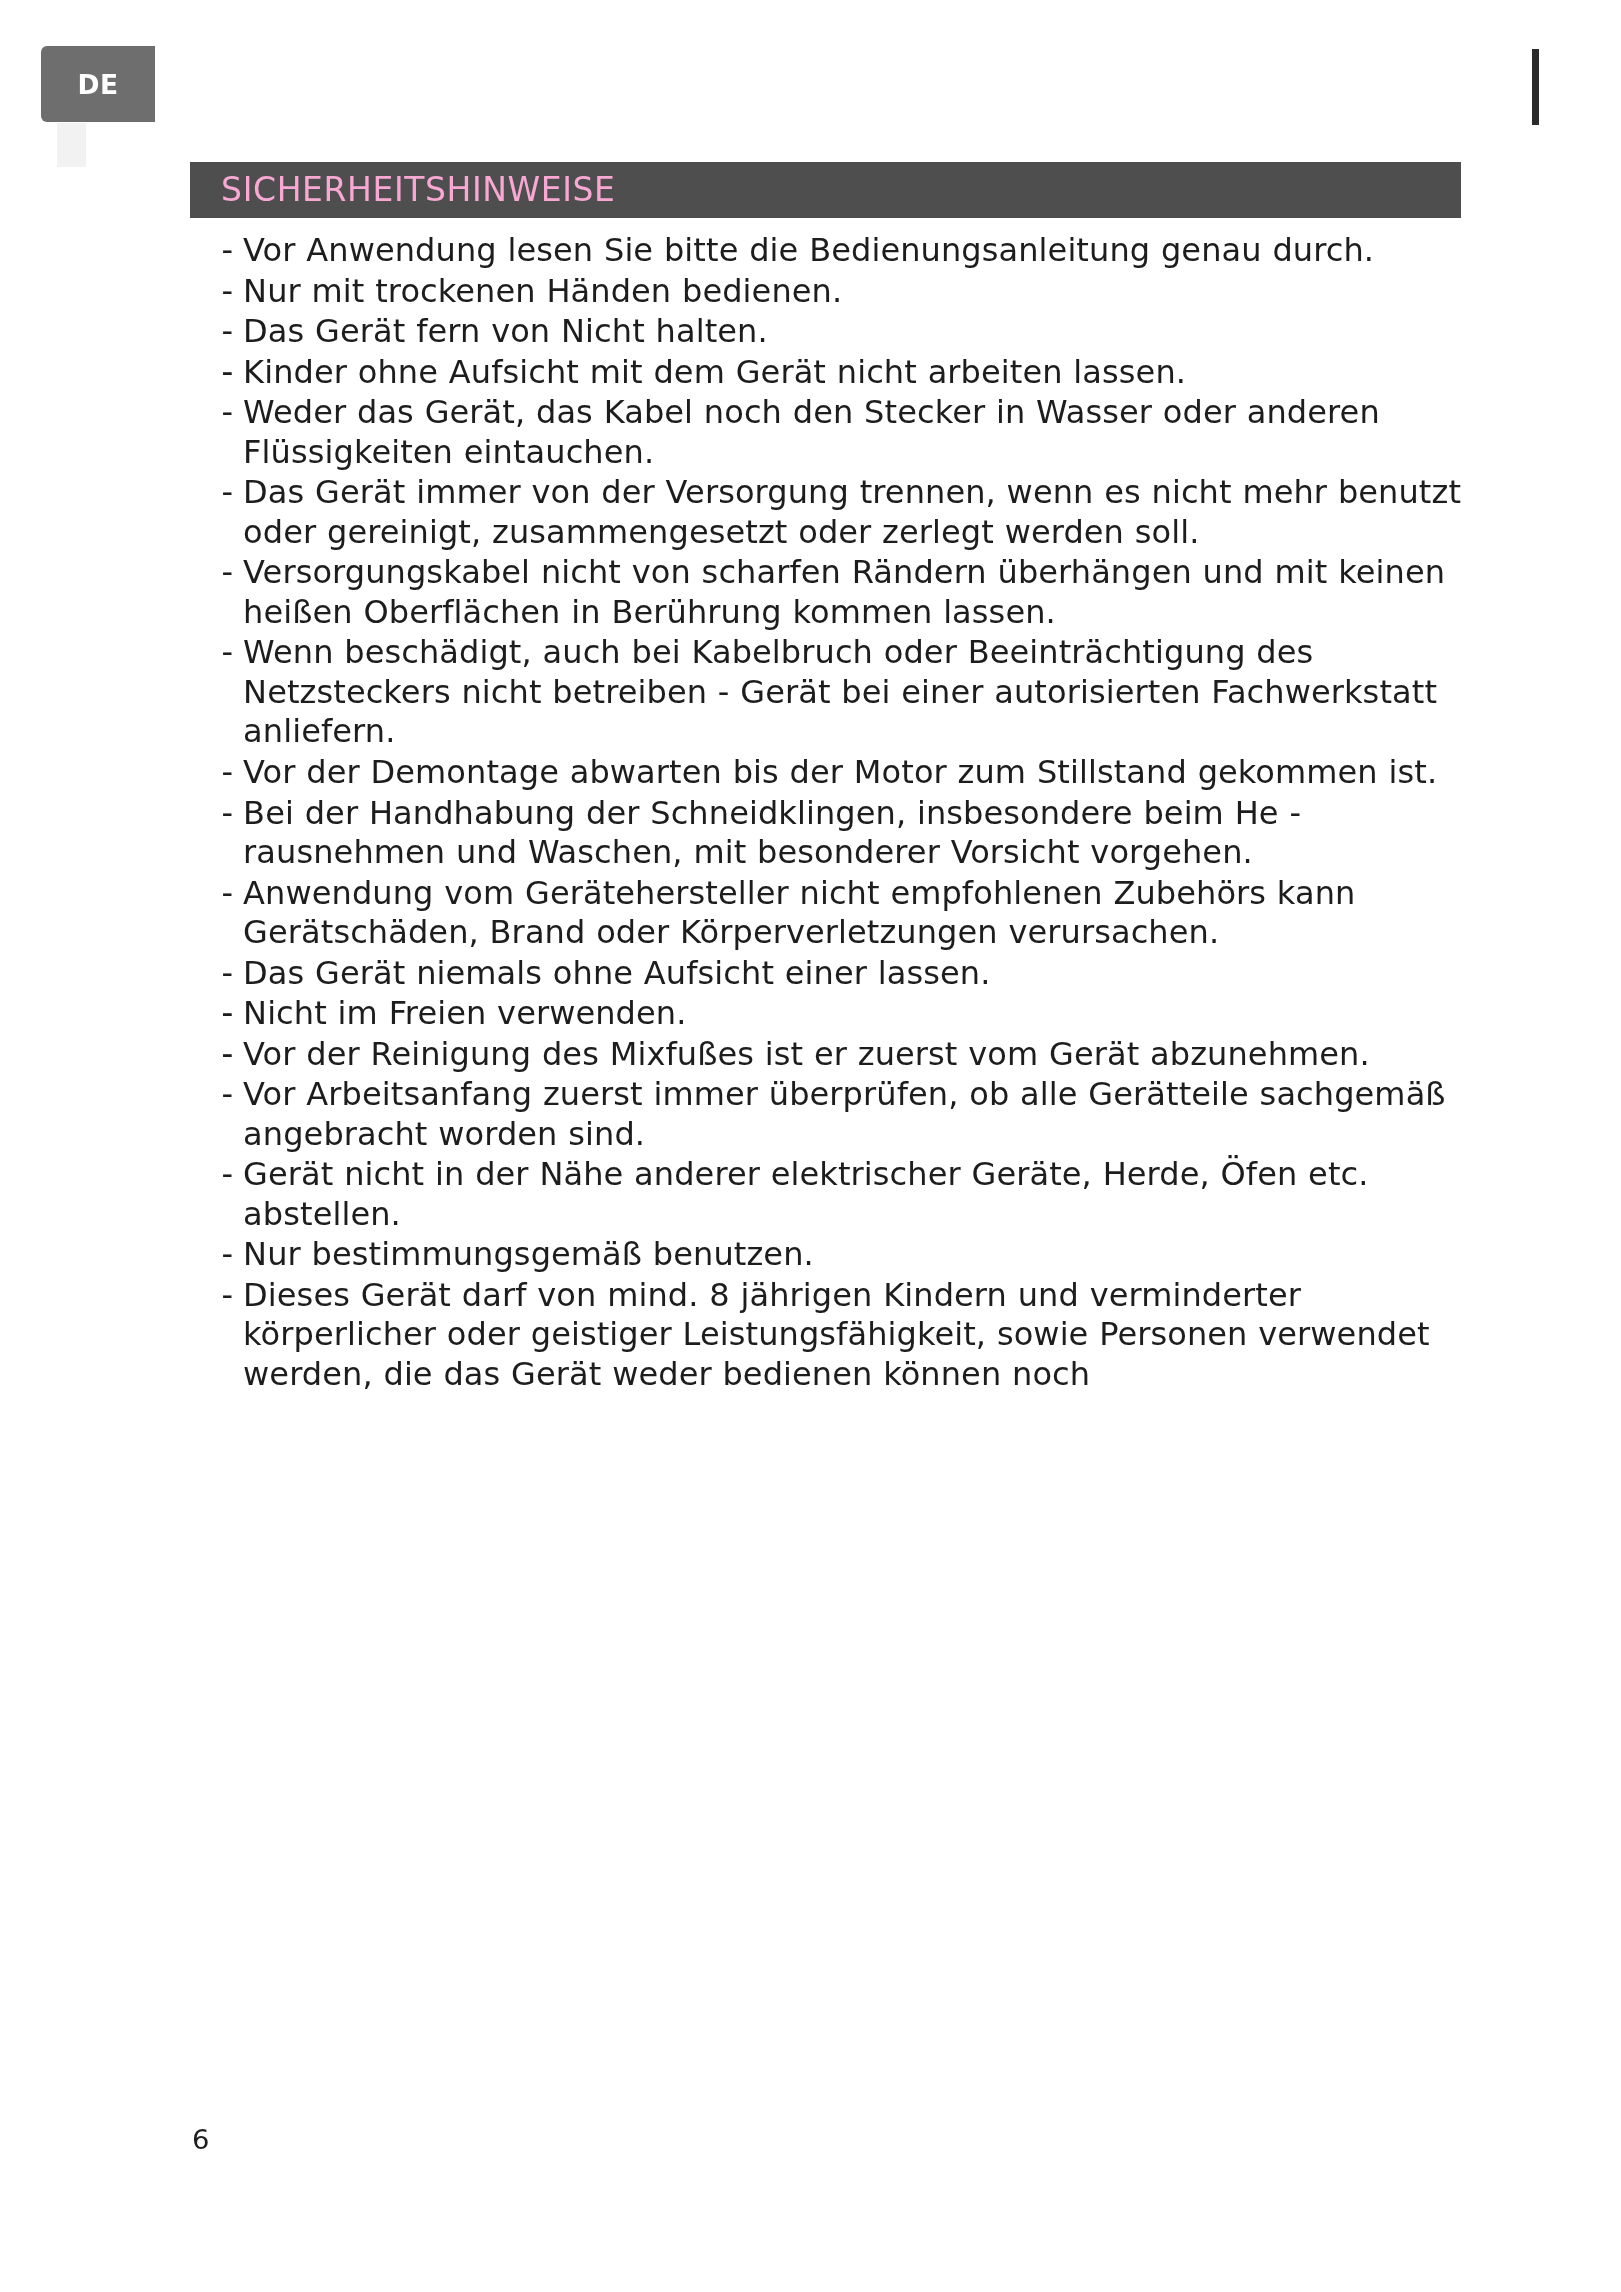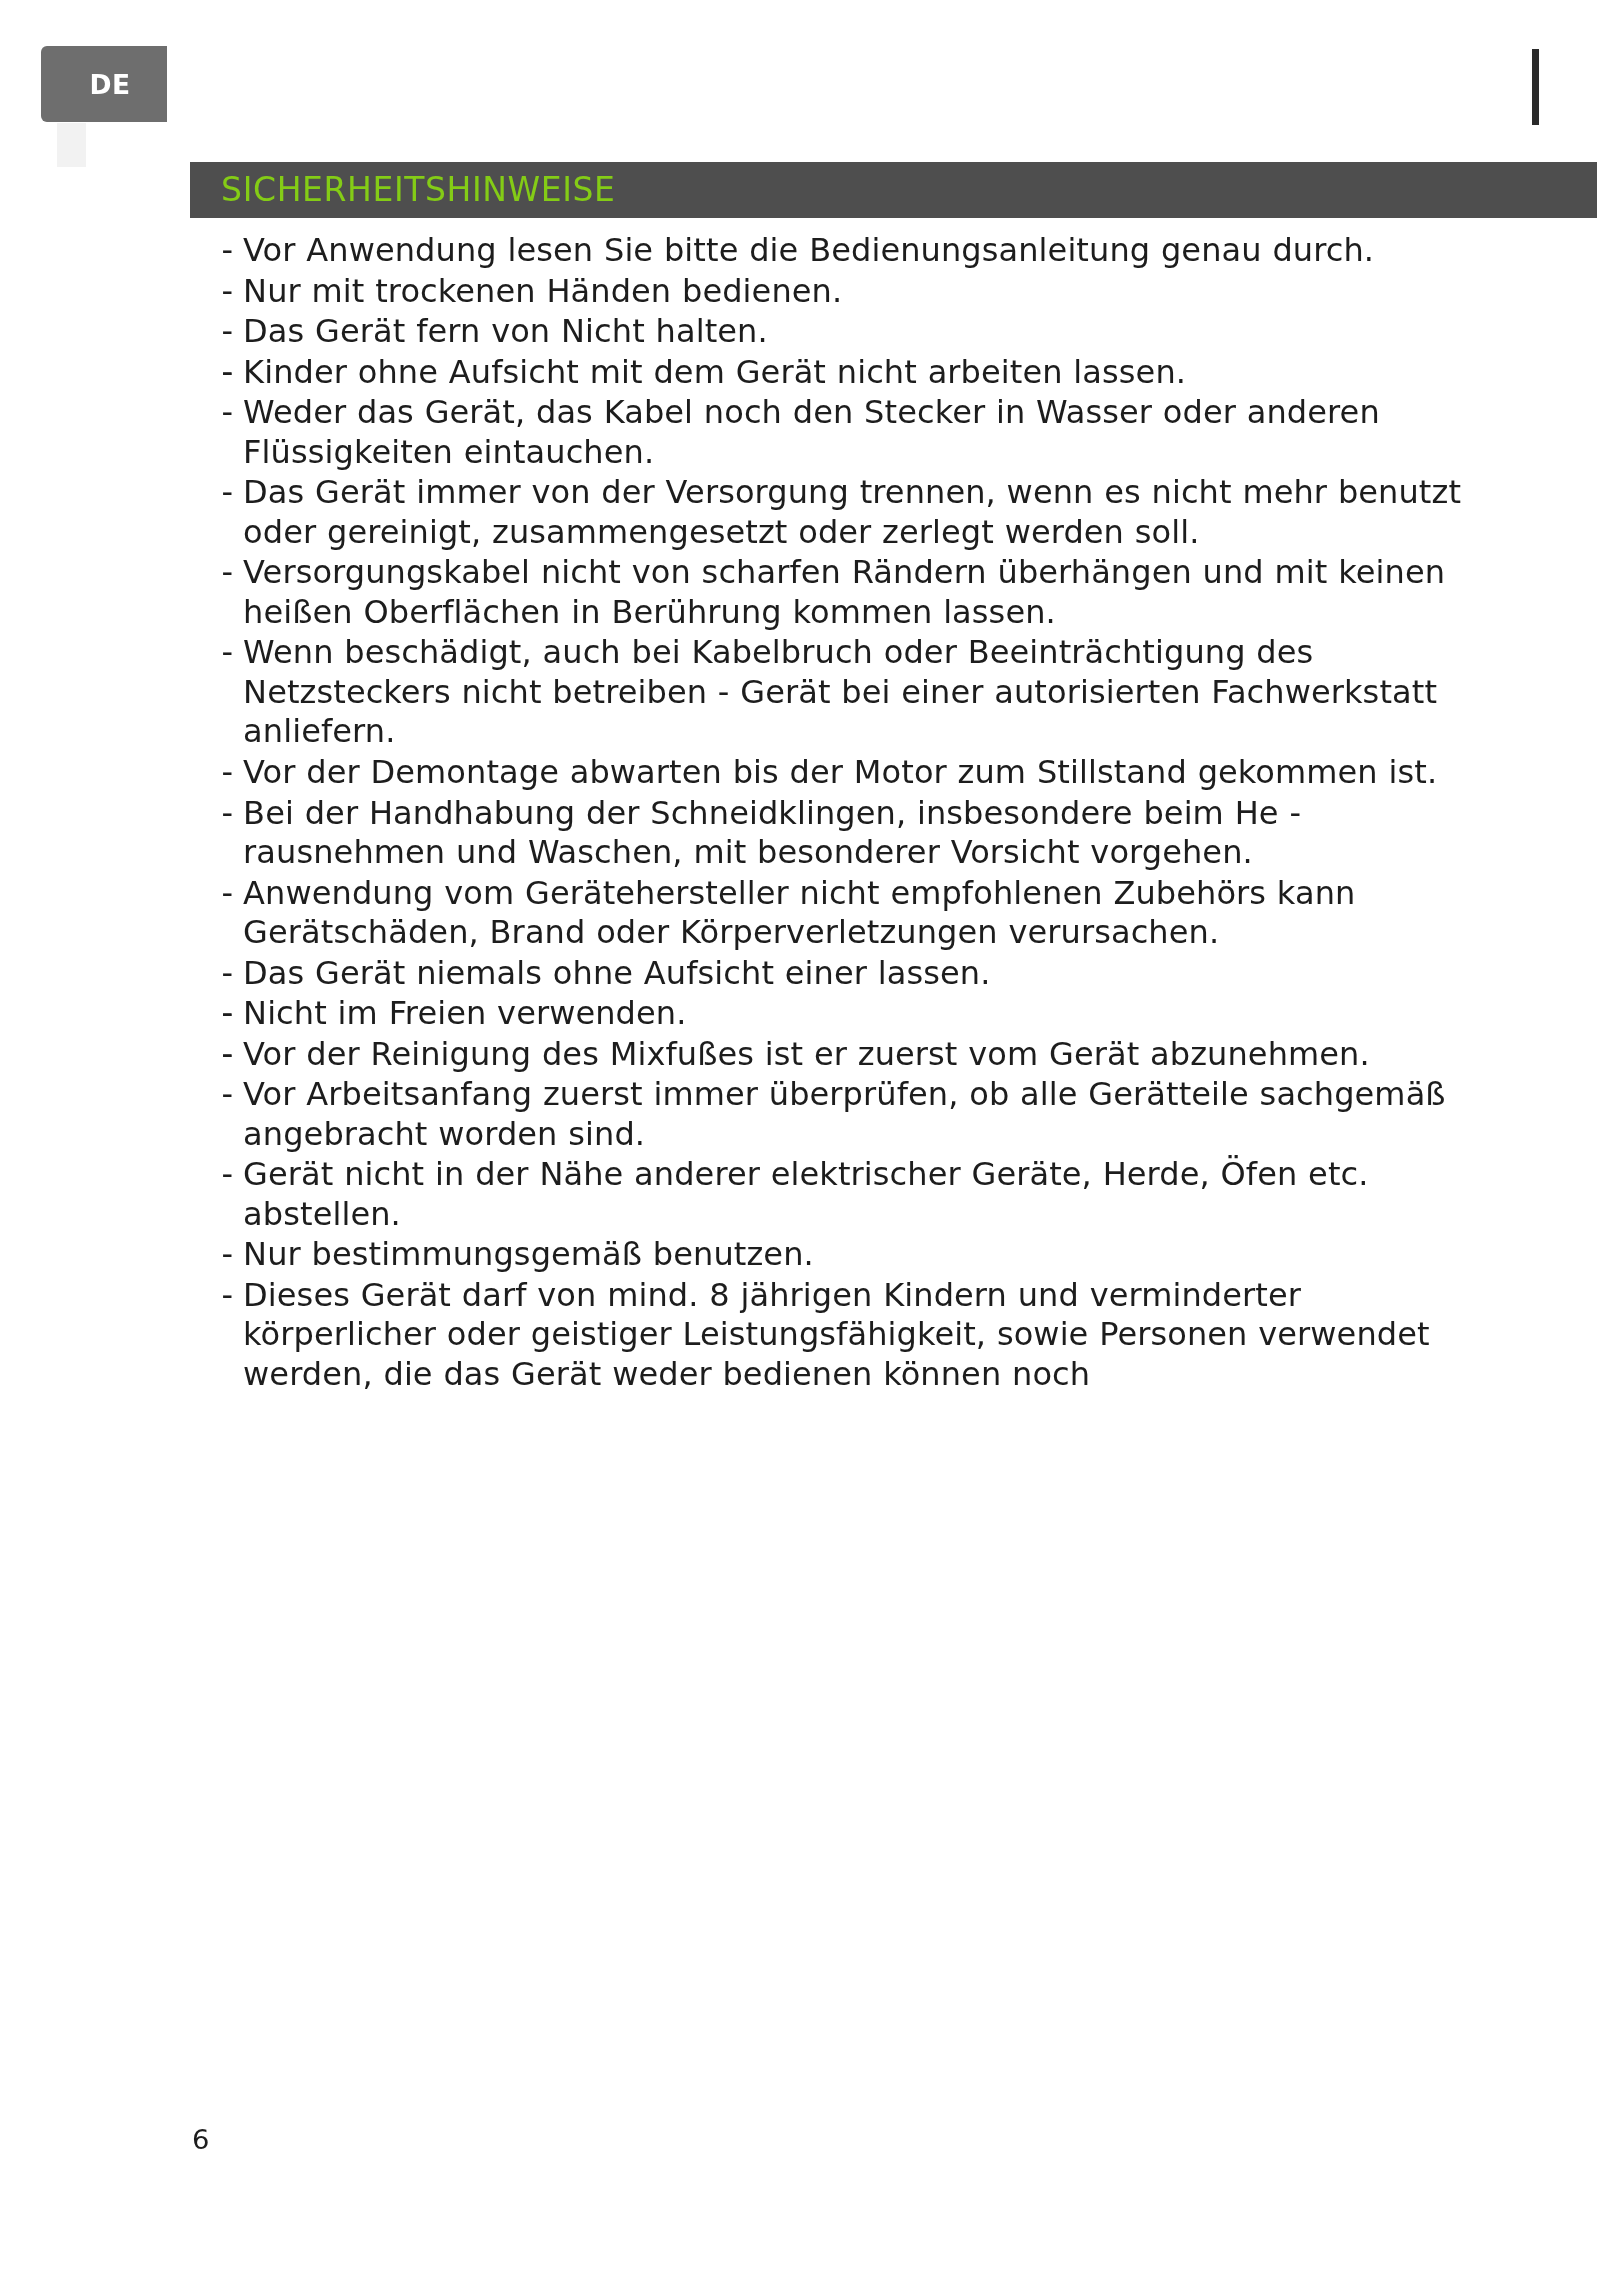--- a/index.html
+++ b/index.html
@@ -25,21 +25,20 @@
     height: 76px;
     background: #6e6e6e;
     border-radius: 5.9px 0 0 5.9px;
     color: #ffffff;
     display: flex;
     align-items: center;
     justify-content: center;
     font-size: 26.5px;
     font-weight: bold;
     letter-spacing: 0.5px;
-    padding-left: 12px;
   }
 
   
   .top-right-rule {
     position: absolute;
     right: 82px;
     top: 49px;
     width: 6.9px;
     height: 76px;
     background: #2b2b2b;
@@ -57,26 +56,26 @@
 
   .content {
     position: absolute;
     left: 196px;
     top: 162px;
     width: 1274px;
   }
 
   .section-header {
     background: #4e4e4e;
-    color: #84cc16;
+    color: #f9a8d4;
     font-size: 33px;
     letter-spacing: 0.6px;
     padding: 7.8px 0 8.8px 31px;
     box-sizing: border-box;
-    width: 1407px;
+    width: 1271px;
     margin-left: -5.9px;
   }
 
   ul.bullets {
     list-style: none;
     margin: 13.7px 0 0 0;
     padding: 0 0 0 25.5px;
   }
   ul.bullets li {
     position: relative;

